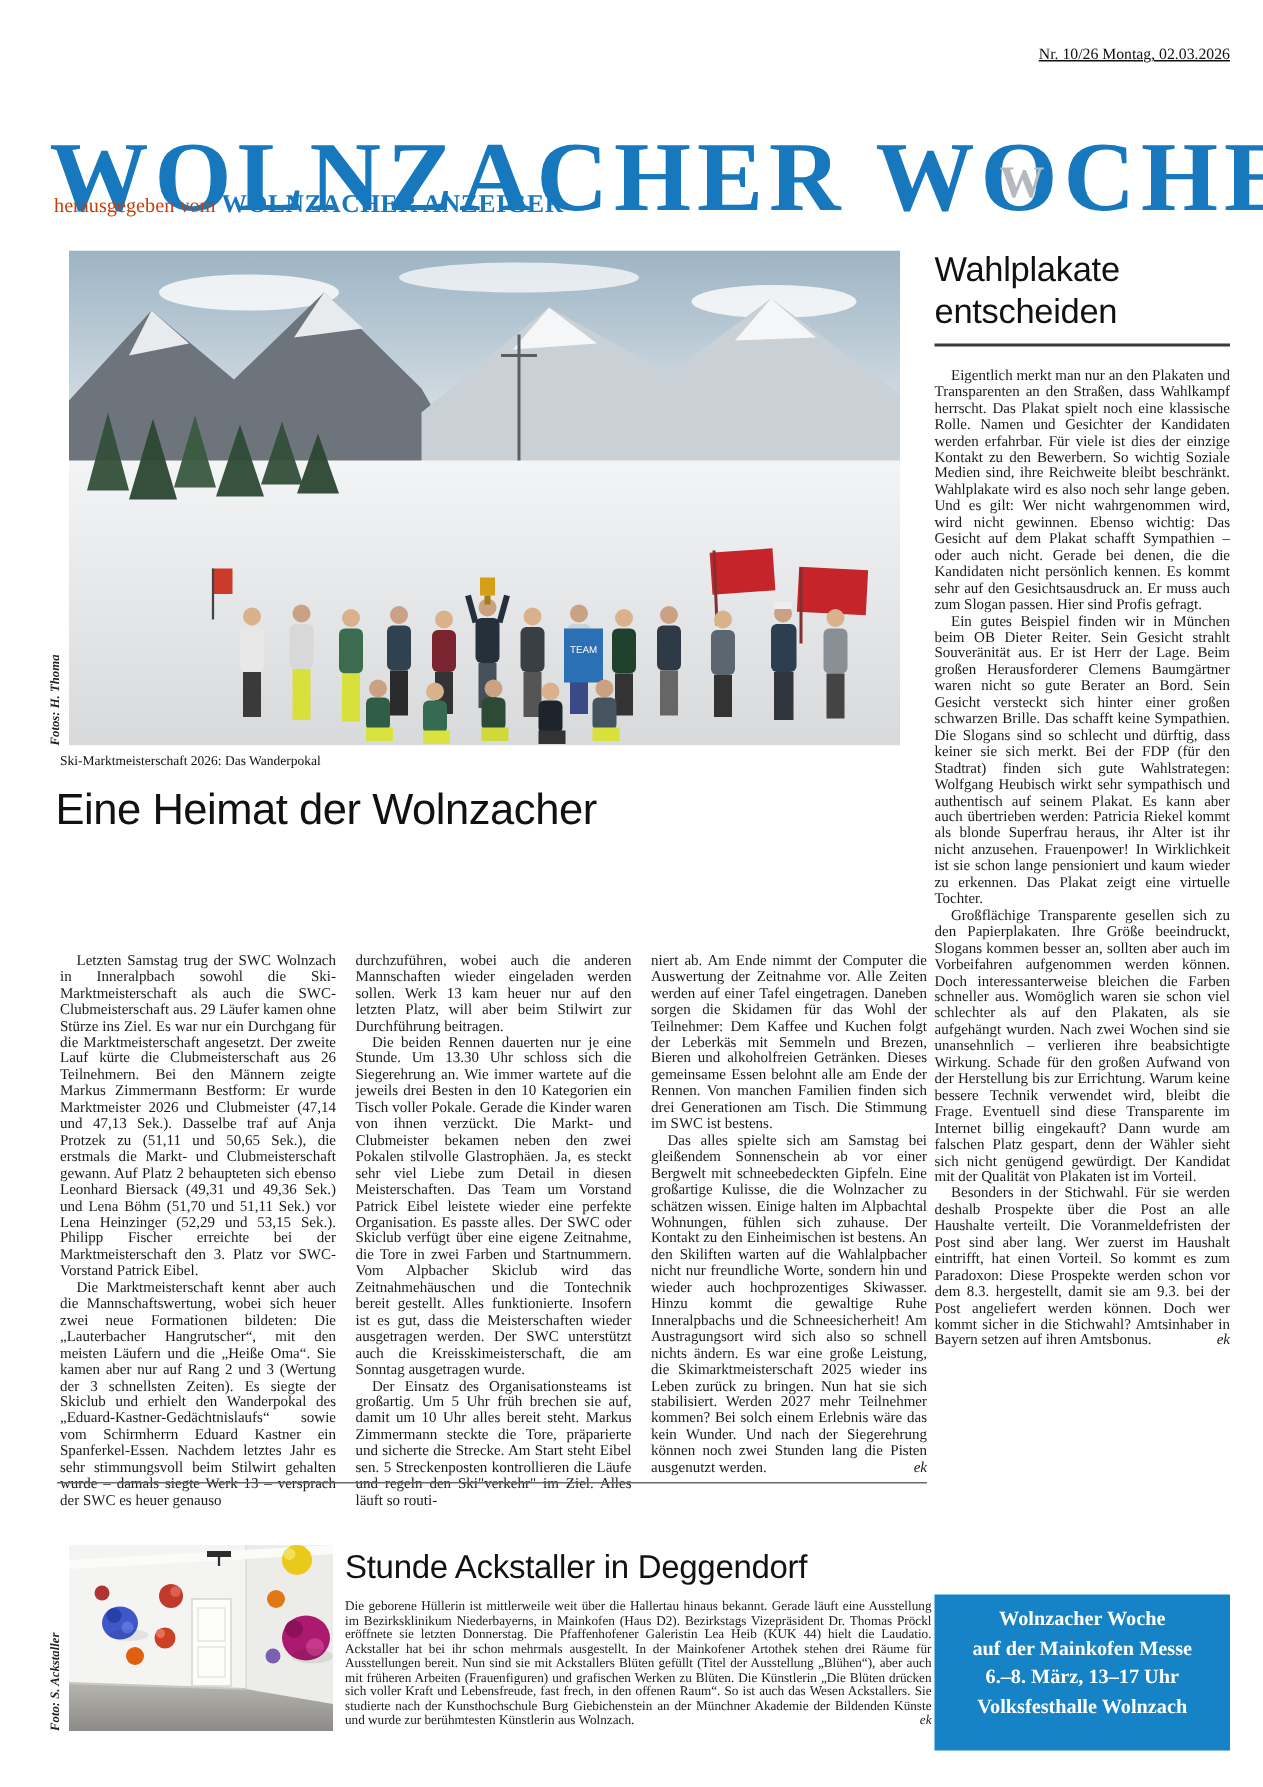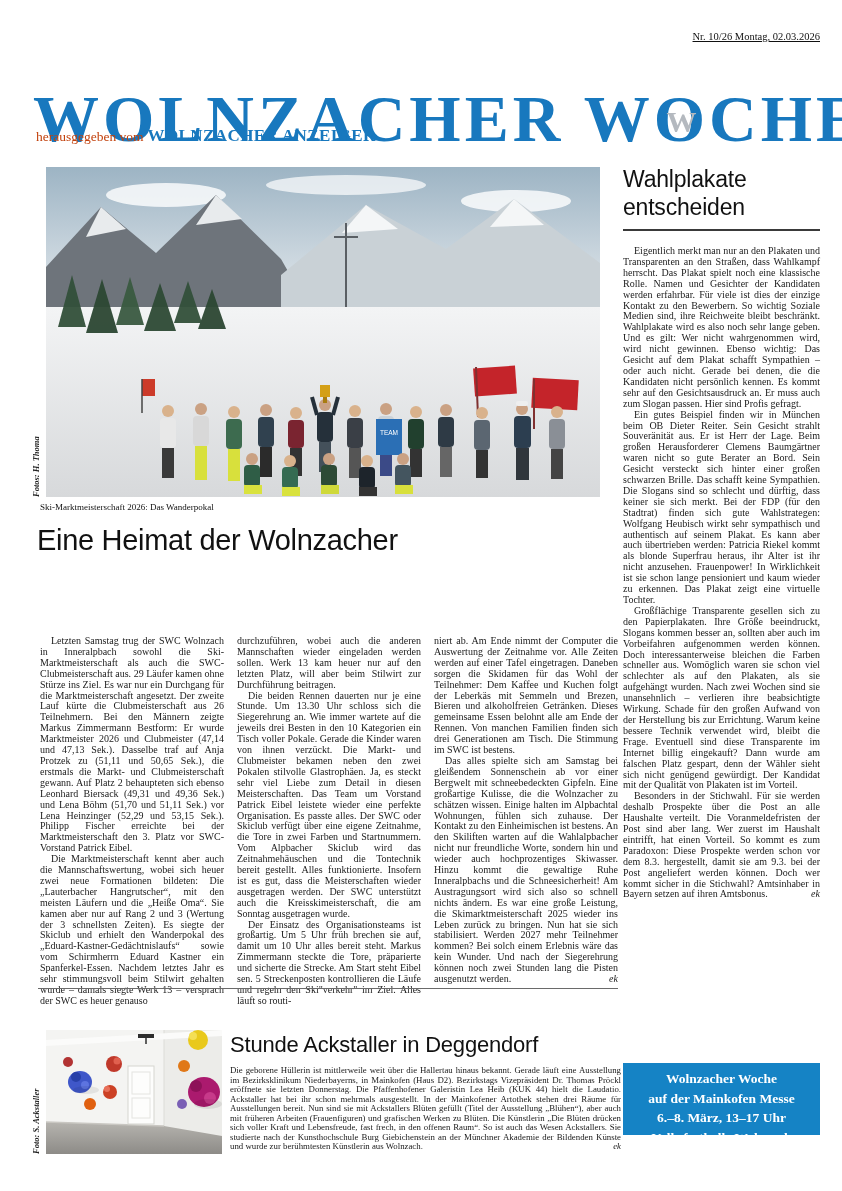--- a/index.html
+++ b/index.html
@@ -76,21 +76,21 @@
     position:absolute;left:623px;top:246px;width:197px;
     font-size:10px;line-height:10.9px;
   }
   .bottom-text{
     position:absolute;left:230px;top:1066px;width:391px;
     font-size:8.8px;line-height:9.5px;
   }
   .rule-bottom{position:absolute;left:38px;top:988px;width:580px;height:1px;background:#6a6a6a;}
   
   .promo-box{
-    position:absolute;left:623px;top:1063px;width:197px;height:72px;
+    position:absolute;left:623px;top:1063px;width:197px;height:104px;
     background:var(--box-blue);color:#ffffff;text-align:center;
     font-family:"Liberation Serif", serif;font-weight:bold;font-size:13.5px;
     line-height:19.5px;box-sizing:border-box;padding-top:6px;
   }
 </style>
 </head>
 <body>
 
 <div class="issue-line">Nr. 10/26 Montag, 02.03.2026</div>
 

